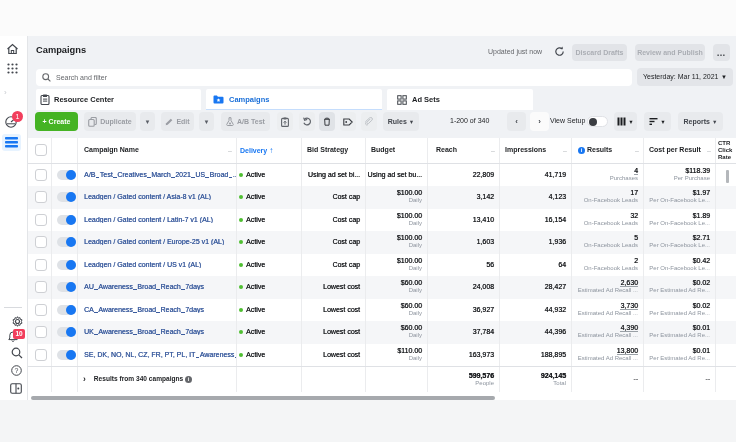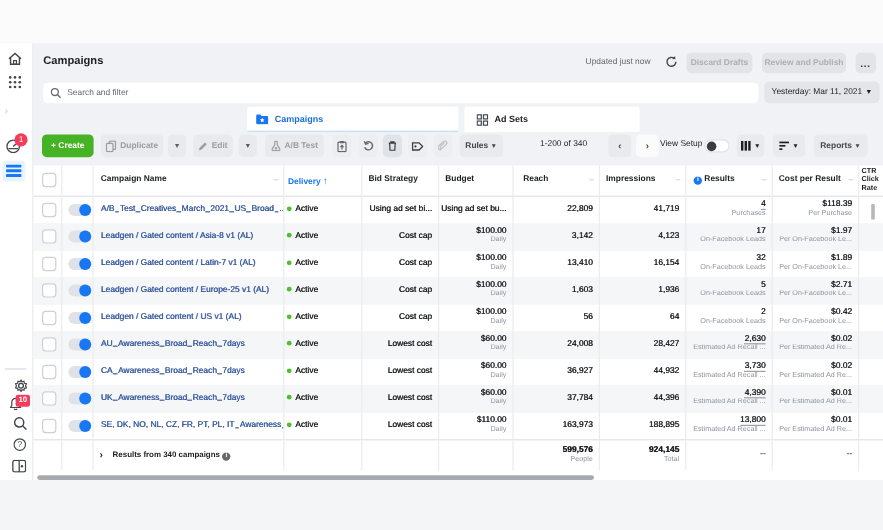--- a/index.html
+++ b/index.html
@@ -67,20 +67,29 @@
   <div class="abs" style="left:36px;top:69px;width:596px;height:17px;background:#fff;border-radius:4px;"></div>
   <svg class="abs" style="left:42px;top:73px;" width="9" height="9" viewBox="0 0 9 9">
       <circle cx="3.7" cy="3.7" r="2.9" fill="none" stroke="#65676b" stroke-width="1.1"></circle>
       <line x1="6" y1="6" x2="8.4" y2="8.4" stroke="#65676b" stroke-width="1.1"></line>
     </svg>
   <div class="abs graytxt" style="left:56px;top:74px;font-size:7px;">Search and filter</div>
   <div class="abs" style="left:637px;top:68px;width:96px;height:18px;background:#e3e5e9;border-radius:4px;"></div>
   <div class="abs" style="left:643px;top:73px;font-size:7px;color:#1c1e21;">Yesterday: Mar 11, 2021</div>
   <div class="abs" style="left:721px;top:74px;font-size:6px;color:#1c1e21;">▼</div>
 
+  <div class="tab" style="left:36px;width:165px;">
+    <svg style="margin:0 4px 0 4px;" width="10" height="11" viewBox="0 0 10 11">
+        <rect x="1" y="1.5" width="8" height="9" rx="1" fill="none" stroke="#42464d" stroke-width="1.1"></rect>
+        <rect x="3" y="0.5" width="4" height="2.5" rx="0.5" fill="#42464d"></rect>
+        <rect x="3" y="4.6" width="4.2" height="1" fill="#42464d"></rect>
+        <rect x="3" y="6.6" width="4.2" height="1" fill="#42464d"></rect>
+      </svg>
+    Resource Center
+  </div>
   <div class="tab" style="left:206px;width:176px;color:#1a6fd8;box-shadow:inset 0 -1px 0 rgba(24,119,242,0.25);">
     <svg style="margin:0 5px 0 7px;" width="11" height="9" viewBox="0 0 11 9">
         <path d="M0.5 1.5 a1 1 0 0 1 1-1 h2.4 l1 1.2 h4.6 a1 1 0 0 1 1 1 v4.8 a1 1 0 0 1-1 1 h-8 a1 1 0 0 1-1-1 Z" fill="#1877f2"></path>
         <path d="M5.5 3.2 l0.6 1.2 1.3 0.2-0.95 0.9 0.22 1.3-1.17-0.6-1.17 0.6 0.22-1.3-0.95-0.9 1.3-0.2z" fill="#fff"></path>
       </svg>
     Campaigns
   </div>
   <div class="tab" style="left:387px;width:146px;">
     <svg style="margin:0 5px 0 10px;" width="10" height="10" viewBox="0 0 10 10">
         <rect x="0.7" y="0.7" width="3.4" height="3.4" fill="none" stroke="#42464d" stroke-width="1"></rect>

